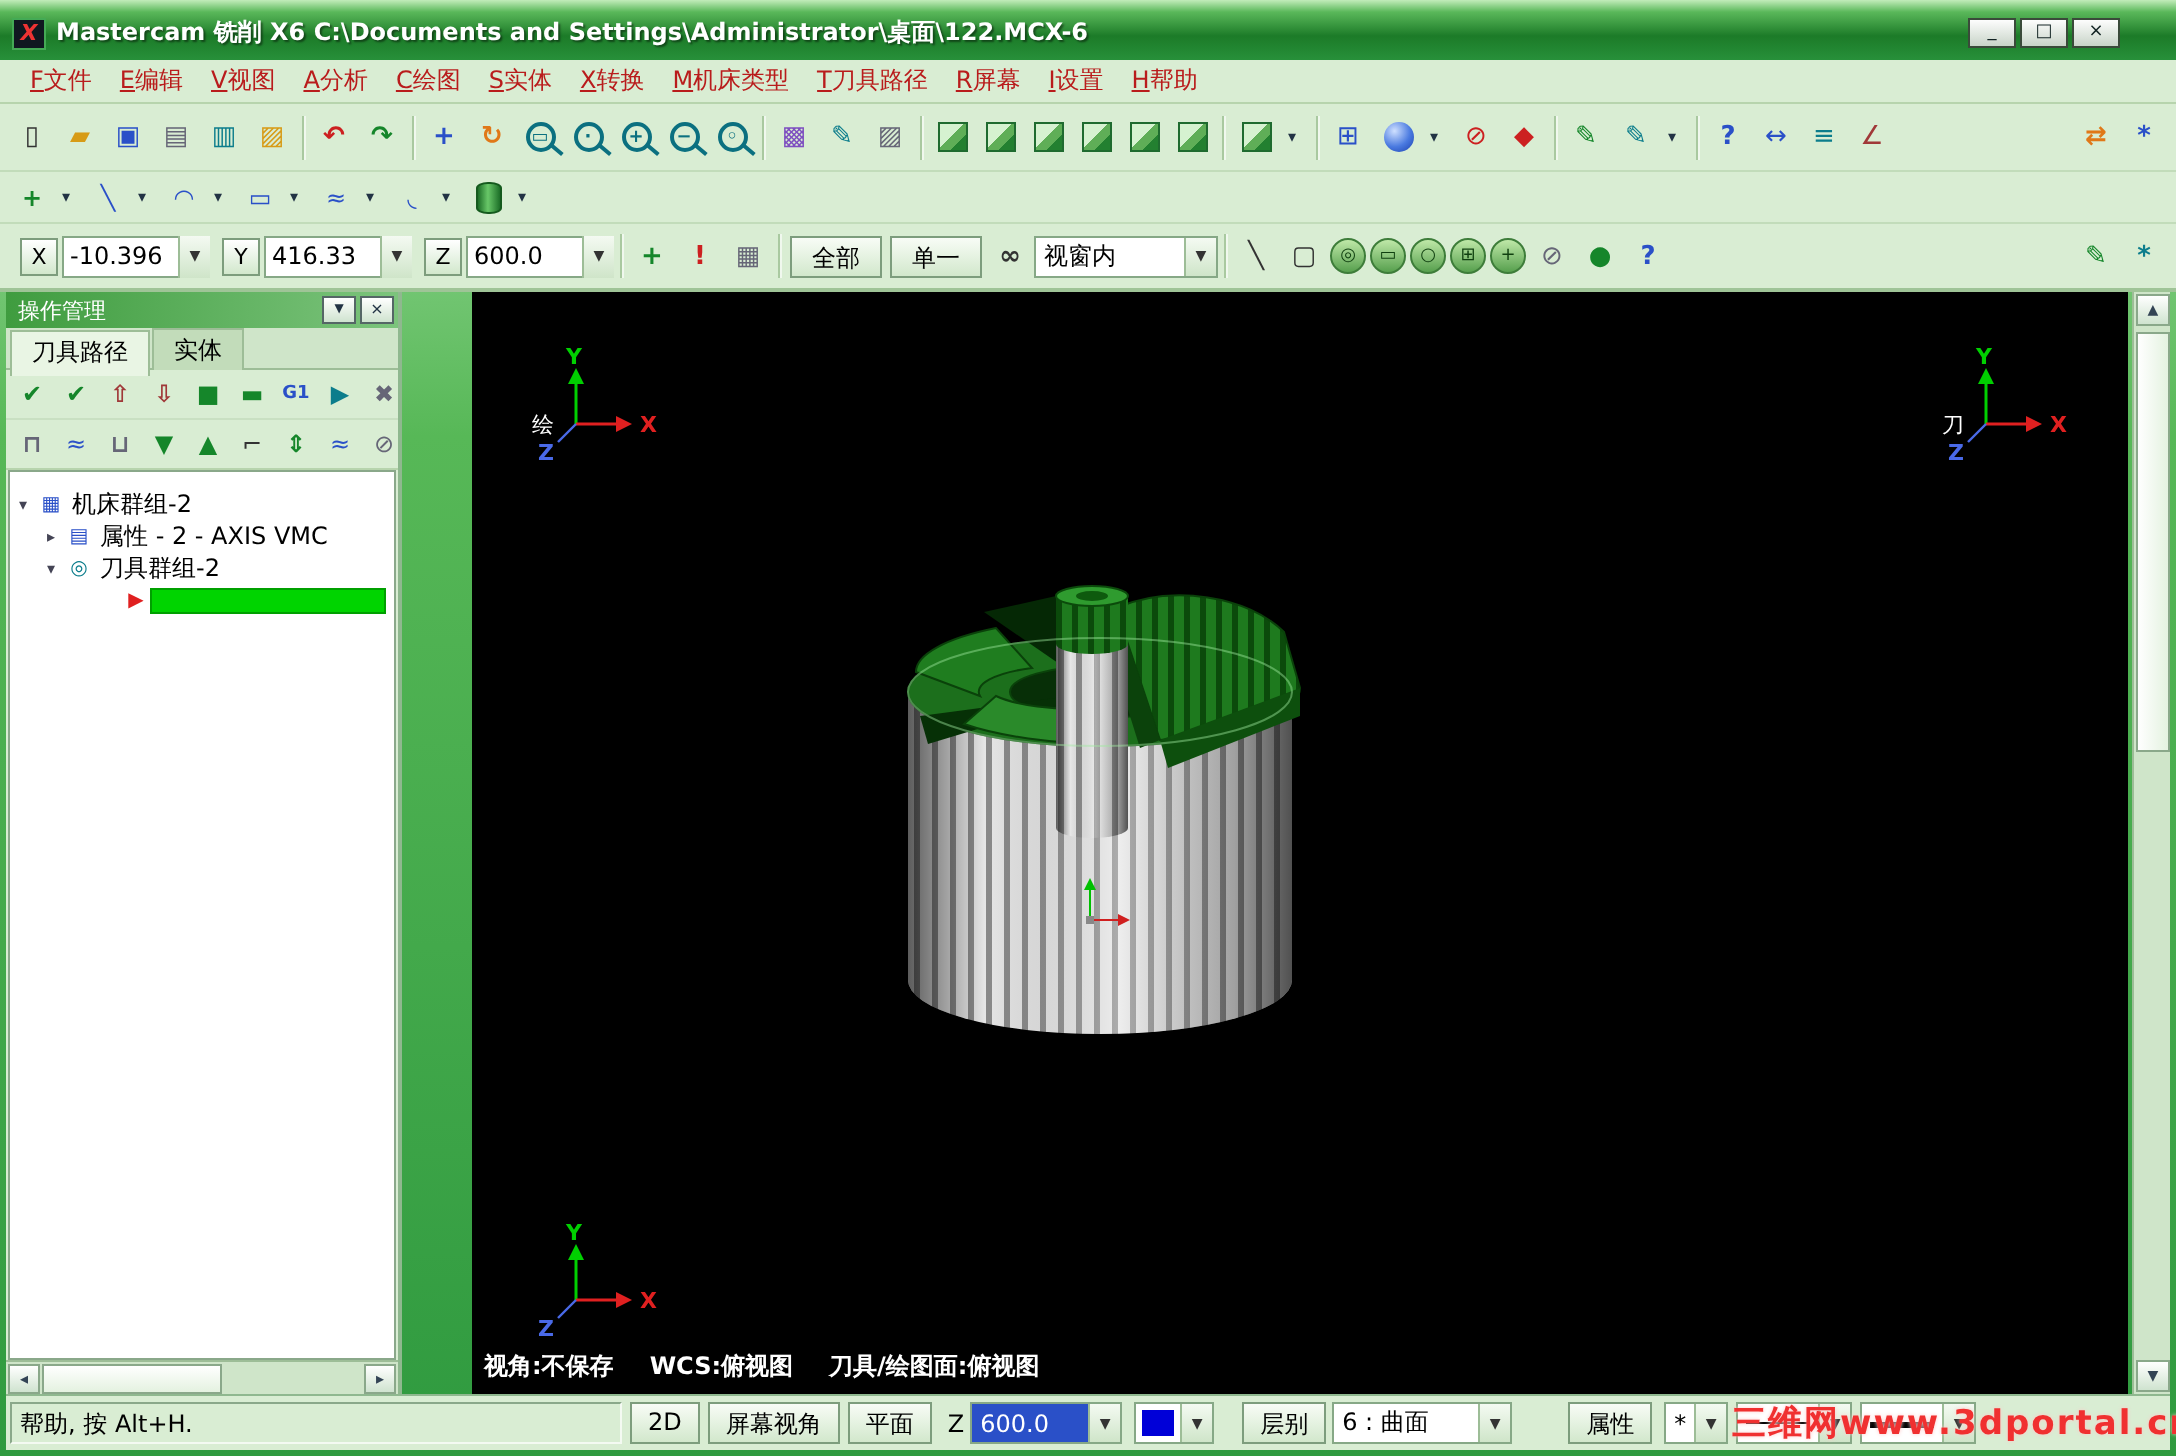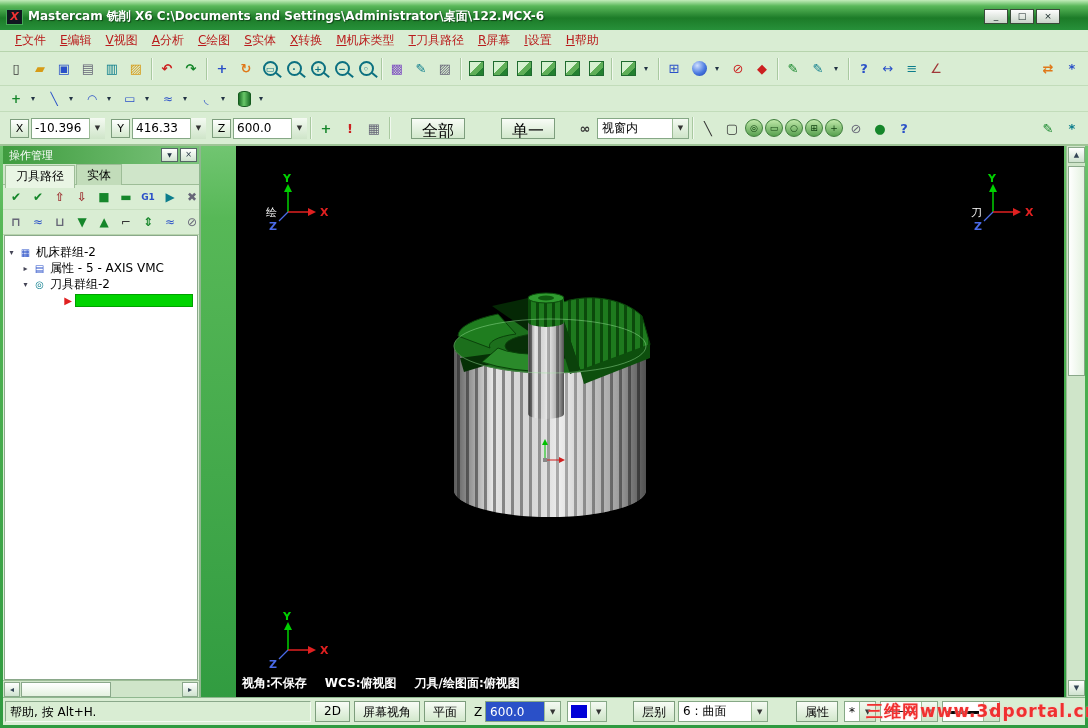--- a/index.html
+++ b/index.html
@@ -37,21 +37,21 @@
 .i-cyl{width:13px;height:16px;border-radius:6px/3px;background:linear-gradient(90deg,#1d6f28,#68c768 45%,#1d6f28);border:1px solid #155a1e}
 .rbtn{width:18px;height:18px;border-radius:50%;background:linear-gradient(#bfe8a8,#57a04e);border:1px solid #3e7d3a;color:#0f3f0f;font-size:9px;display:flex;align-items:center;justify-content:center;margin:0 1px;flex:0 0 auto}
 
 .combo{display:flex;height:21px;border:1px solid #86a886;background:#fff;align-items:stretch;flex:0 0 auto}
 .combo .val{padding:2px 4px;font-size:12px;white-space:nowrap;display:flex;align-items:center}
 .val.hl{background:#2a50c8;color:#fff}
 .ddb{width:16px;background:linear-gradient(#f4faf2,#cfe5c9);border-left:1px solid #9dbd97;display:flex;align-items:center;justify-content:center}
 .ddb::after{content:"▼";font-size:7px;color:#333}
 input.cinput{width:58px;height:21px;border:1px solid #86a886;border-right:none;padding:0 3px;font:12px "DejaVu Sans","Liberation Sans",sans-serif}
 .axisbtn{width:19px;height:19px;margin:0 2px 0 6px;border:1px solid #7d9d7d;background:linear-gradient(#ffffff,#d2e8cc);display:flex;align-items:center;justify-content:center;font-size:11px;flex:0 0 auto}
-.pushbtn{height:21px;padding:2px 10px;border:1px solid #7d9d7d;background:linear-gradient(#f8fcf6,#d2e8cc);margin:0 18px;font-size:16px;flex:0 0 auto}
+.pushbtn{height:21px;padding:2px 10px;border:1px solid #7d9d7d;background:linear-gradient(#f8fcf6,#d2e8cc);margin:0 2px;font-size:12px;flex:0 0 auto}
 
 #panel{position:absolute;left:3px;top:146px;width:198px;height:551px;background:#d9edd3;border-right:2px solid #8fb88f;display:flex;flex-direction:column}
 .phead{height:18px;background:linear-gradient(90deg,#3f9c3f,#7cc47c);color:#fff;display:flex;align-items:center;padding:0 2px 0 6px;font-size:11px}
 .phead .sp{flex:1}
 .phbtn{width:17px;height:14px;background:linear-gradient(#fff,#cfe3cf);border:1px solid #566;font-size:8px;line-height:12px;text-align:center;color:#234;margin-left:2px;display:flex;align-items:center;justify-content:center}
 .phbtn.ddl::after{content:"▼";font-size:6px}
 .ptabs{height:21px;display:flex;align-items:flex-start;background:#cfe5c9;padding-left:2px;border-bottom:1px solid #9dbd97}
 .ptab{padding:2px 10px 3px;border:1px solid #9dbd97;border-bottom:none;background:#c2dcba;font-size:12px;margin-right:1px}
 .ptab.active{background:#e9f5e4;position:relative;top:1px}
 .ptools{display:flex;padding:2px 2px;background:#d9edd3;border-bottom:1px solid #c9e0c2}
@@ -460,21 +460,21 @@
     </div>
     <div id="tree">
       <div class="trow">
         <span class="texp">▾</span>
         <span class="ticon c-blue">▦</span>
         <span>机床群组-2</span>
       </div>
       <div class="trow ind1">
         <span class="texp">▸</span>
         <span class="ticon c-blue">▤</span>
-        <span>属性 - 5 - AXIS VMC</span>
+        <span>属性 - 2 - AXIS VMC</span>
       </div>
       <div class="trow ind1">
         <span class="texp">▾</span>
         <span class="ticon c-teal">◎</span>
         <span>刀具群组-2</span>
       </div>
       <div class="trow ind2">
         <span class="sel-arrow">▶</span>
         <span class="sel-bar"></span>
       </div>
@@ -607,21 +607,21 @@
     <div class="sbtn">平面</div>
     <span class="slabel">Z</span>
     <div class="combo" style="width:76px;margin-left:3px">
       <span class="val hl" style="flex:1">600.0</span>
       <div class="ddb"></div>
     </div>
     <div class="combo" style="margin-left:6px">
       <div class="swatch"></div>
       <div class="ddb"></div>
     </div>
-    <div class="sbtn" style="margin-left:26px">层别</div>
+    <div class="sbtn" style="margin-left:14px">层别</div>
     <div class="combo" style="width:90px;margin-left:3px">
       <span class="val" style="flex:1">6 : 曲面</span>
       <div class="ddb"></div>
     </div>
     <div class="sbtn" style="margin-left:28px">属性</div>
     <div class="combo" style="margin-left:6px">
       <span class="val">*</span>
       <div class="ddb"></div>
     </div>
     <div class="combo" style="margin-left:4px">

